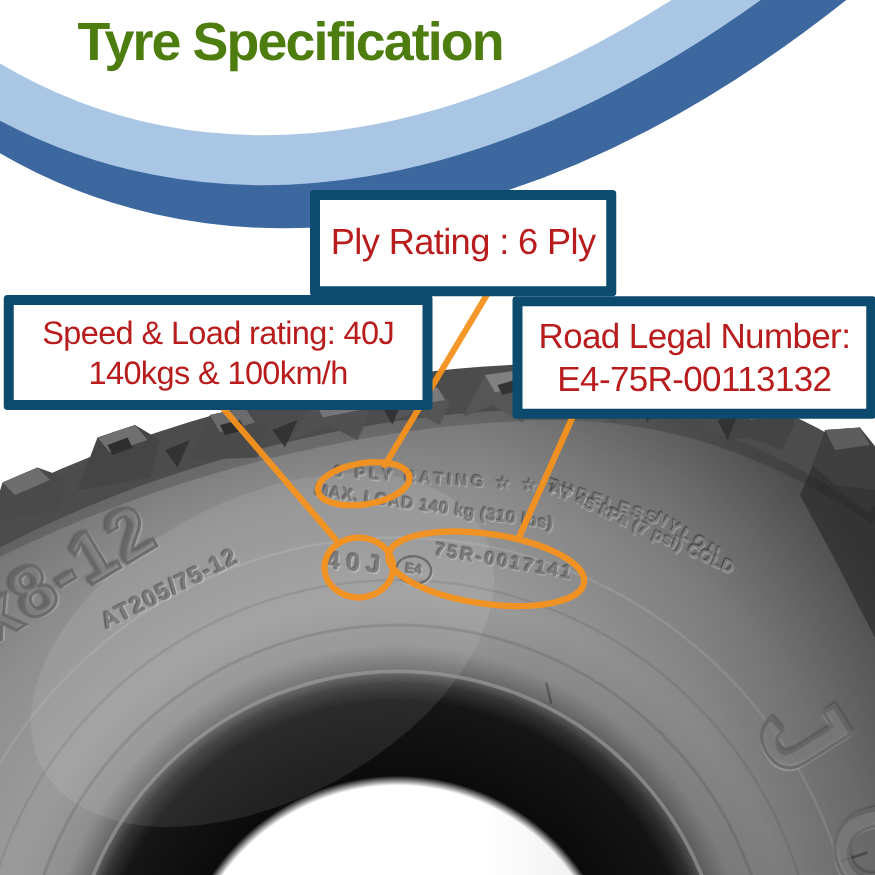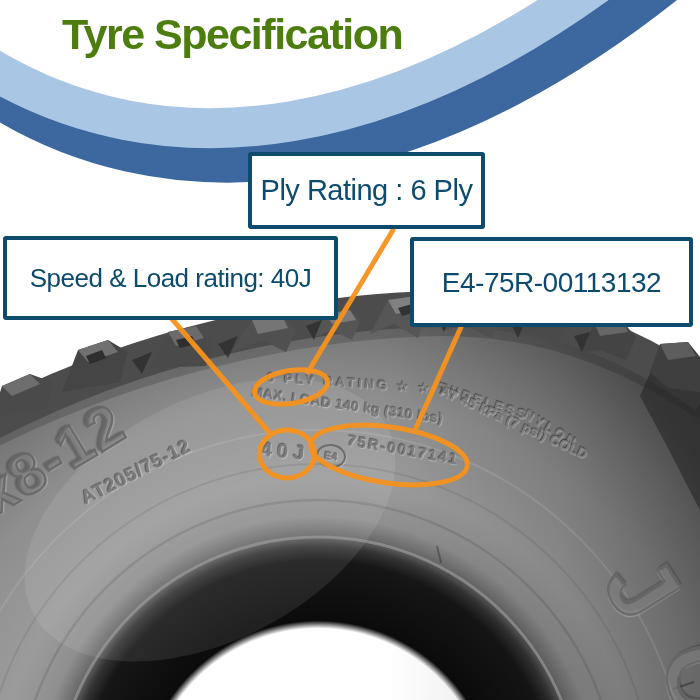--- a/index.html
+++ b/index.html
@@ -5,22 +5,22 @@
   html,body{margin:0;padding:0;background:#fff;}
   .stage{position:relative;width:700px;height:700px;overflow:hidden;background:#fff;
          font-family:"Liberation Sans",sans-serif;}
   .stage svg{position:absolute;left:0;top:0;}
 
   
   .title{position:absolute;left:62px;top:10px;font-size:43px;font-weight:bold;
          letter-spacing:-1.5px;color:#4d7c0f;white-space:nowrap;}
 
   
-  .callout{position:absolute;background:#fff;border:4px solid #0c4a6e;border-radius:3px;
-           color:#0c4a6e;display:flex;flex-direction:column;align-items:center;
+  .callout{position:absolute;background:#fff;border:8px solid #0c4a6e;border-radius:3px;
+           color:#b91c1c;display:flex;flex-direction:column;align-items:center;
            justify-content:center;text-align:right;z-index:40;}
   .callout .ln{white-space:nowrap;line-height:1.25;}
   .box-ply{left:248px;top:152px;width:229px;height:69px;font-size:29px;letter-spacing:-0.5px;}
   .box-speed{left:3px;top:236px;width:327px;height:76px;font-size:26px;letter-spacing:-0.5px;}
   .box-road{left:410px;top:237px;width:275px;height:82px;font-size:28px;letter-spacing:-0.5px;}
 
   
   .emboss{position:absolute;white-space:nowrap;color:#7c7c7c;z-index:20;
           text-shadow:1px 1px 1px rgba(255,255,255,0.30), -1px -1px 1px rgba(0,0,0,0.40);}
   .m-ply    {left:267px;top:376px;font-size:13px;font-weight:bold;letter-spacing:3px;transform:rotate(4deg);}
@@ -167,19 +167,21 @@
   </svg>
 
   <div class="title">Tyre Specification</div>
 
   <div class="callout box-ply">
     <div class="ln">Ply Rating : 6 Ply</div>
   </div>
 
   <div class="callout box-speed">
     <div class="ln">Speed &amp; Load rating: 40J</div>
+    <div class="ln">140kgs &amp; 100km/h</div>
   </div>
 
   <div class="callout box-road">
+    <div class="ln">Road Legal Number:</div>
     <div class="ln">E4-75R-00113132</div>
   </div>
 
 </div>
 
 </body></html>

